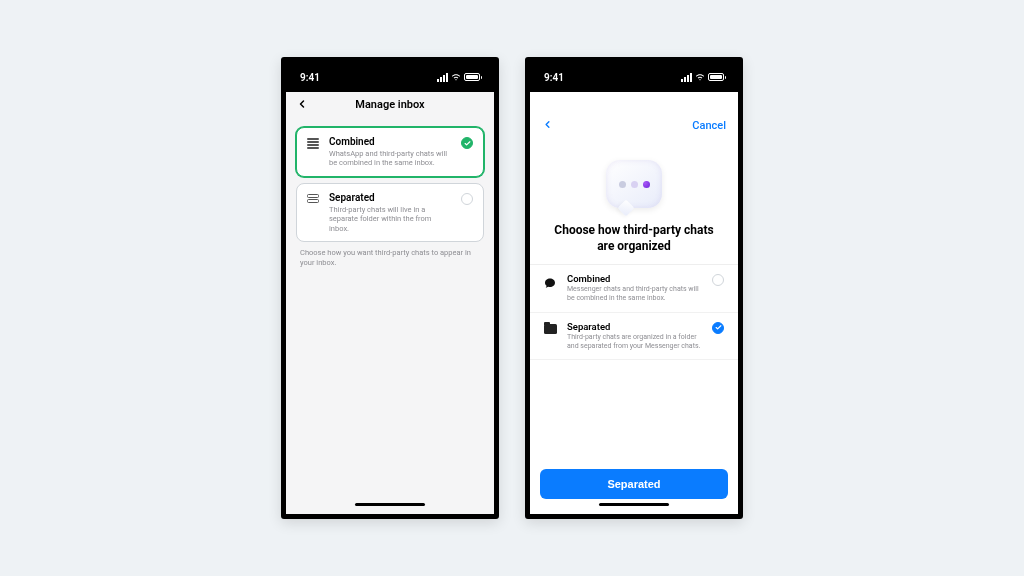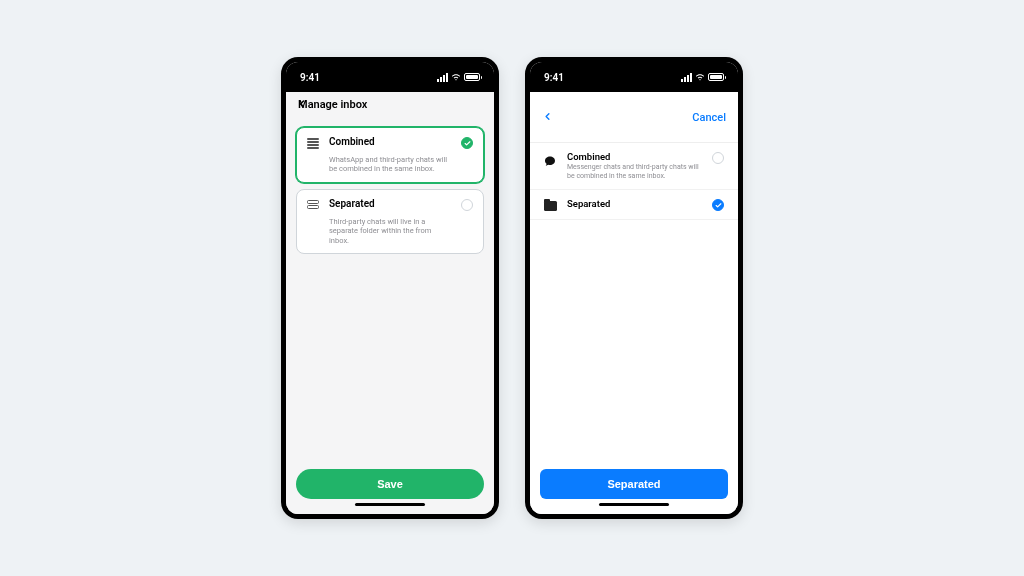--- a/index.html
+++ b/index.html
@@ -21,21 +21,21 @@
     font-family: -apple-system, BlinkMacSystemFont, "Segoe UI", Roboto, Helvetica, Arial, sans-serif;
     display: flex;
     align-items: center;
     justify-content: center;
     gap: 26px;
     overflow: hidden;
   }
   .phone {
     width: 218px;
     height: 462px;
-    border-radius: 17px;
+    border-radius: 3px;
     background: #fff;
     border: 5px solid #000;
     position: relative;
     overflow: hidden;
     box-shadow: 0 4px 14px rgba(0,0,0,.12);
     display: flex;
     flex-direction: column;
   }
   .status {
     height: 30px;
@@ -57,53 +57,53 @@
   .bars span{ width:2px; background:#fff;}
   .b1{height:3px;} .b2{height:5px;} .b3{height:7px;} .b4{height:9px;}
   .wifi{ width:10px; height:10px; position:relative;}
   .wifi svg{width:10px;height:10px;}
   .batt{ width:16px; height:8px; border:1px solid #fff; border-radius:2px; padding:1px; position:relative;}
   .batt::after{content:""; position:absolute; right:-3px; top:2px; width:1.5px; height:3px; background:#fff; border-radius:0 1px 1px 0;}
   .batt i{display:block; width:100%; height:100%; background:#fff; border-radius:1px;}
 
   
   .wa-body{ flex:1; background:#f5f5f6; display:flex; flex-direction:column; }
-  .wa-nav{ display:flex; align-items:center; justify-content:flex-start; padding:6px 12px 8px; position:relative;}
+  .wa-nav{ display:flex; align-items:center; justify-content:center; padding:6px 12px 8px; position:relative;}
   .wa-back{ position:absolute; left:10px; top:4px; font-size:15px; font-weight:600;}
   .wa-title{ font-size:11px; font-weight:600;}
   .wa-content{ padding:8px 10px; }
   .card-list{ display:flex; flex-direction:column; gap:6px; }
   .card{
     background:#fff; border-radius:8px; padding:8px 10px; border:1px solid var(--outline);
     display:flex; align-items:flex-start; gap:8px;
     cursor:pointer;
   }
   .card.selected{ border-color:var(--wa-green); box-shadow:0 0 0 1px var(--wa-green);}
   .card .ic{ width:14px; flex-shrink:0; margin-top:2px;}
   .card .txt{ flex:1;}
   .card .ttl{ font-size:10px; font-weight:600; }
-  .card .sub{ font-size:7.5px; color:var(--gray-text); line-height:1.25; margin-top:8px;}
+  .card .sub{ font-size:7.5px; color:var(--gray-text); line-height:1.25; margin-top:2px;}
   .radio{ width:12px; height:12px; border-radius:50%; border:1px solid var(--outline); flex-shrink:0; margin-top:1px;}
   .radio.check{ background:var(--wa-green); border-color:var(--wa-green); display:flex; align-items:center; justify-content:center;}
   .radio.check svg{ width:7px; height:7px;}
   .help{ font-size:7.5px; color:var(--gray-text); line-height:1.3; padding:6px 4px 0;}
   .wa-foot{ margin-top:auto; padding:10px 10px 8px; }
   .btn-primary{ width:100%; border:none; border-radius:18px; padding:9px 0; color:#fff; font-size:11px; font-weight:600; cursor:pointer;}
   .btn-wa{ background:var(--wa-green);}
   .home-indicator{ width:70px; height:3.5px; background:#000; border-radius:3px; margin:4px auto 0;}
 
   .lines-icon{ display:flex; flex-direction:column; gap:1.5px; width:12px;}
   .lines-icon span{ height:1.5px; background:#555; border-radius:1px;}
 
   .sep-icon{ display:flex; flex-direction:column; gap:1.5px; width:12px;}
   .sep-icon span{ height:4px; border:1px solid #555; border-radius:1.5px;}
 
   
   .ms-body{ flex:1; background:#fff; display:flex; flex-direction:column;}
-  .ms-nav{ display:flex; align-items:center; justify-content:space-between; padding:16px 12px;}
+  .ms-nav{ display:flex; align-items:center; justify-content:space-between; padding:24px 12px;}
   .ms-nav span{ font-size:11px; color:var(--fb-blue); font-weight:500; cursor:pointer;}
   .ms-nav .chev{ font-size:15px; }
   .hero{ display:flex; flex-direction:column; align-items:center; padding:2px 16px 0;}
   .bubble{
     width:56px; height:48px; border-radius:14px;
     background:linear-gradient(145deg,#ffffff,#e8ecfa);
     box-shadow:inset 0 0 6px rgba(120,100,200,.15), 0 2px 6px rgba(0,0,0,.08);
     position:relative; display:flex; align-items:center; justify-content:center; gap:5px;
   }
   .bubble::after{
@@ -194,23 +194,23 @@
                 <span></span>
               </div>
           </div>
           <div class="txt">
             <div class="ttl">Separated</div>
             <div class="sub">Third-party chats will live in a separate folder within the from inbox.</div>
           </div>
           <div class="radio"></div>
         </div>
       </div>
+      <div class="help">Choose how you want third-party chats to appear in your inbox.</div>
     </div>
     <div class="wa-foot">
-      <button class="btn-primary btn-wa">Save</button>
       <div class="home-indicator"></div>
     </div>
   </div>
 </div>
 
 <div class="phone">
   <div class="status dark">
     <span>9:41</span>
     <div class="pill"></div>
     <div class="icons">
@@ -232,39 +232,48 @@
   </div>
   <div class="ms-body">
     <div class="ms-nav">
       <span class="chev">
         <svg width="11" height="11" viewBox="0 0 24 24" fill="none" stroke="#0a7cff" stroke-width="3" stroke-linecap="round" stroke-linejoin="round">
             <polyline points="15 18 9 12 15 6"></polyline>
           </svg>
       </span>
       <span>Cancel</span>
     </div>
+    <div class="hero">
+      <div class="bubble">
+        <div class="dot d1"></div>
+          <div class="dot d2"></div>
+          <div class="dot d3"></div>
+      </div>
+      <h2>Choose how third-party chats are organized</h2>
+    </div>
     <div class="ms-list">
       <div class="ms-row">
         <div class="ic">
           <svg class="speech-icon" viewBox="0 0 24 24" fill="#111">
               <path d="M12 3C6.5 3 2 6.8 2 11.5c0 2.4 1.2 4.6 3.2 6.1-.2 1.3-.9 2.8-1.9 3.9 2.1-.2 3.9-1 5.2-1.9 1.1.3 2.2.4 3.5.4 5.5 0 10-3.8 10-8.5S17.5 3 12 3z"></path>
             </svg>
         </div>
         <div class="txt">
           <div class="ttl">Combined</div>
           <div class="sub">Messenger chats and third-party chats will be combined in the same inbox.</div>
         </div>
         <div class="radio"></div>
       </div>
       <div class="ms-row">
         <div class="ic">
           <div class="folder-icon"></div>
         </div>
         <div class="txt">
           <div class="ttl">Separated</div>
+          <div class="sub">Third-party chats are organized in a folder and separated from your Messenger chats.</div>
         </div>
         <div class="radio blue-check">
           <svg viewBox="0 0 24 24" fill="none" stroke="#fff" stroke-width="4" stroke-linecap="round" stroke-linejoin="round">
               <polyline points="20 6 9 17 4 12"></polyline>
             </svg>
         </div>
       </div>
     </div>
     <div class="ms-foot">
       <button class="btn-primary btn-ms">Separated</button>

